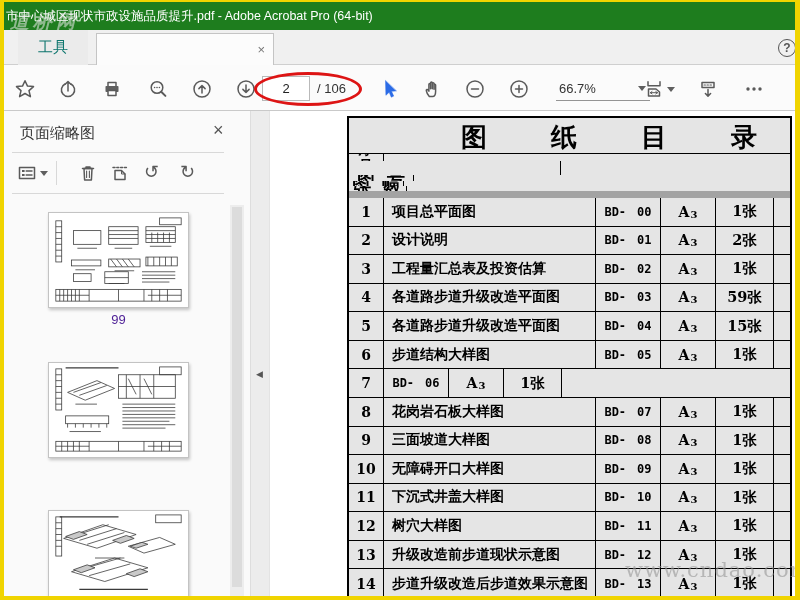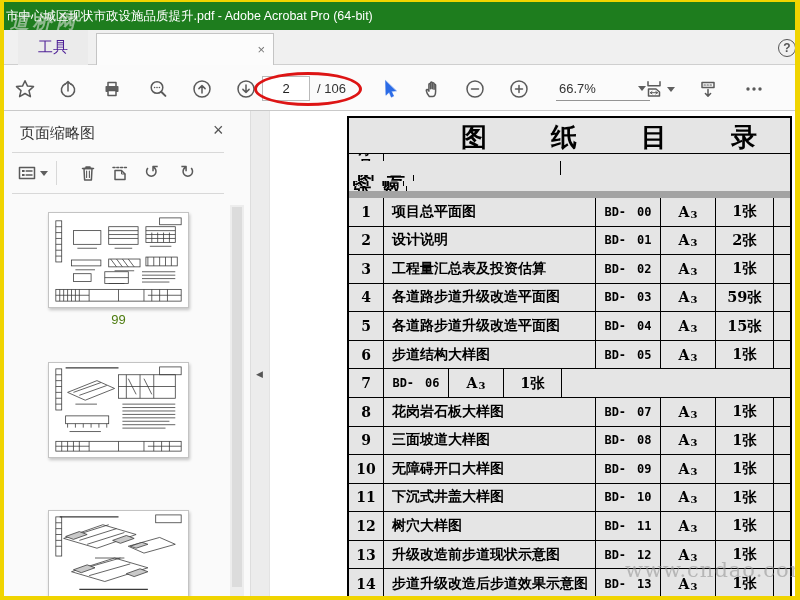--- a/index.html
+++ b/index.html
@@ -12,21 +12,21 @@
   
   .titlebar { position:absolute; left:0; top:0; width:791px; height:28px;
     background:var(--title-green); color:#fff; overflow:hidden; }
   .titlebar .title-text { position:absolute; left:2px; top:6px; font-size:12.5px; white-space:nowrap; }
   .wm-top { position:absolute; left:6px; top:7px; font-family:"DejaVu Serif", serif; font-style:italic;
     font-weight:bold; font-size:19px; color:rgba(235,235,235,.55); letter-spacing:4px; pointer-events:none; }
   
   .tabbar { position:absolute; left:0; top:28px; width:791px; height:35px; background:#f0f0f0;
     border-bottom:1px solid #cfcfcf; }
   .tab-tools { position:absolute; left:14px; top:0; width:70px; height:35px; background:#ebebeb;
-    display:flex; align-items:center; justify-content:center; font-size:15px; color:#4c1d95; }
+    display:flex; align-items:center; justify-content:center; font-size:15px; color:#0f766e; }
   .tab-doc { position:absolute; left:92px; top:3px; width:178px; height:32px; background:#fcfcfc;
     border:1px solid #c4c4c4; border-bottom:none; display:flex; align-items:center; gap:8px;
     padding:0 8px 0 14px; font-size:13px; color:#333; }
   .tab-doc .tab-close { margin-left:auto; color:#777; font-size:13px; line-height:1; }
   .help-btn { position:absolute; right:-1px; top:9px; width:18px; height:18px; border:1.6px solid #555;
     border-radius:50%; color:#555; font-size:12px; font-weight:bold; display:flex; align-items:center; justify-content:center; }
   
   .toolbar { position:absolute; left:0; top:63px; width:791px; height:46px; background:#fbfbfb;
     border-bottom:1px solid #c9c9c9; }
   .tb-icon { position:absolute; top:14px; width:20px; height:20px; }
@@ -52,21 +52,21 @@
   .sb-close { position:absolute; left:209px; top:9px; font-size:18px; color:#555; }
   .sb-divider { position:absolute; left:8px; width:212px; height:1px; background:#d8d8d8; }
   .sb-icon { position:absolute; top:52px; width:20px; height:20px; }
   .sb-icon svg { width:20px; height:20px; stroke:var(--icon-gray); fill:none; stroke-width:1.5;
     stroke-linecap:round; stroke-linejoin:round; }
   .sb-sep { position:absolute; left:52px; top:50px; width:1px; height:24px; background:#d8d8d8; }
   .rot { position:absolute; top:50px; font-size:18px; color:#5a5a5a; line-height:22px; }
   .thumb { position:absolute; left:44px; width:141px; height:96px; background:#fff;
     border:1px solid #c3c3c3; box-shadow:1px 2px 3px rgba(0,0,0,.22); }
   .thumb svg { width:100%; height:100%; stroke:#3a3a3a; fill:none; stroke-width:.8; }
-  .thumb-label { position:absolute; left:44px; width:141px; text-align:center; font-size:13px; color:#4d7c0f; }
+  .thumb-label { position:absolute; left:44px; width:141px; text-align:center; font-size:13px; color:#4c1d95; }
   .sb-scrollbar { position:absolute; left:226px; top:94px; width:14px; height:391px; background:#ededed; }
   .sb-scrollthumb { position:absolute; left:2px; top:2px; width:10px; height:380px; background:#dcdcdc; }
   
   .splitter { position:absolute; left:246px; top:0; width:20px; height:485px; background:#ececec;
     border-left:1px solid #ddd; border-right:1px solid #e3e3e3; }
   .collapse-arrow { position:absolute; left:5px; top:258px; font-size:9px; color:#555; }
   
   .doc { position:absolute; left:266px; top:0; width:525px; height:485px; background:#fff; overflow:hidden; }
   
   .ctable { position:absolute; left:77px; top:5px; width:445px; border:2px solid #000; background:#e5e5e5;

